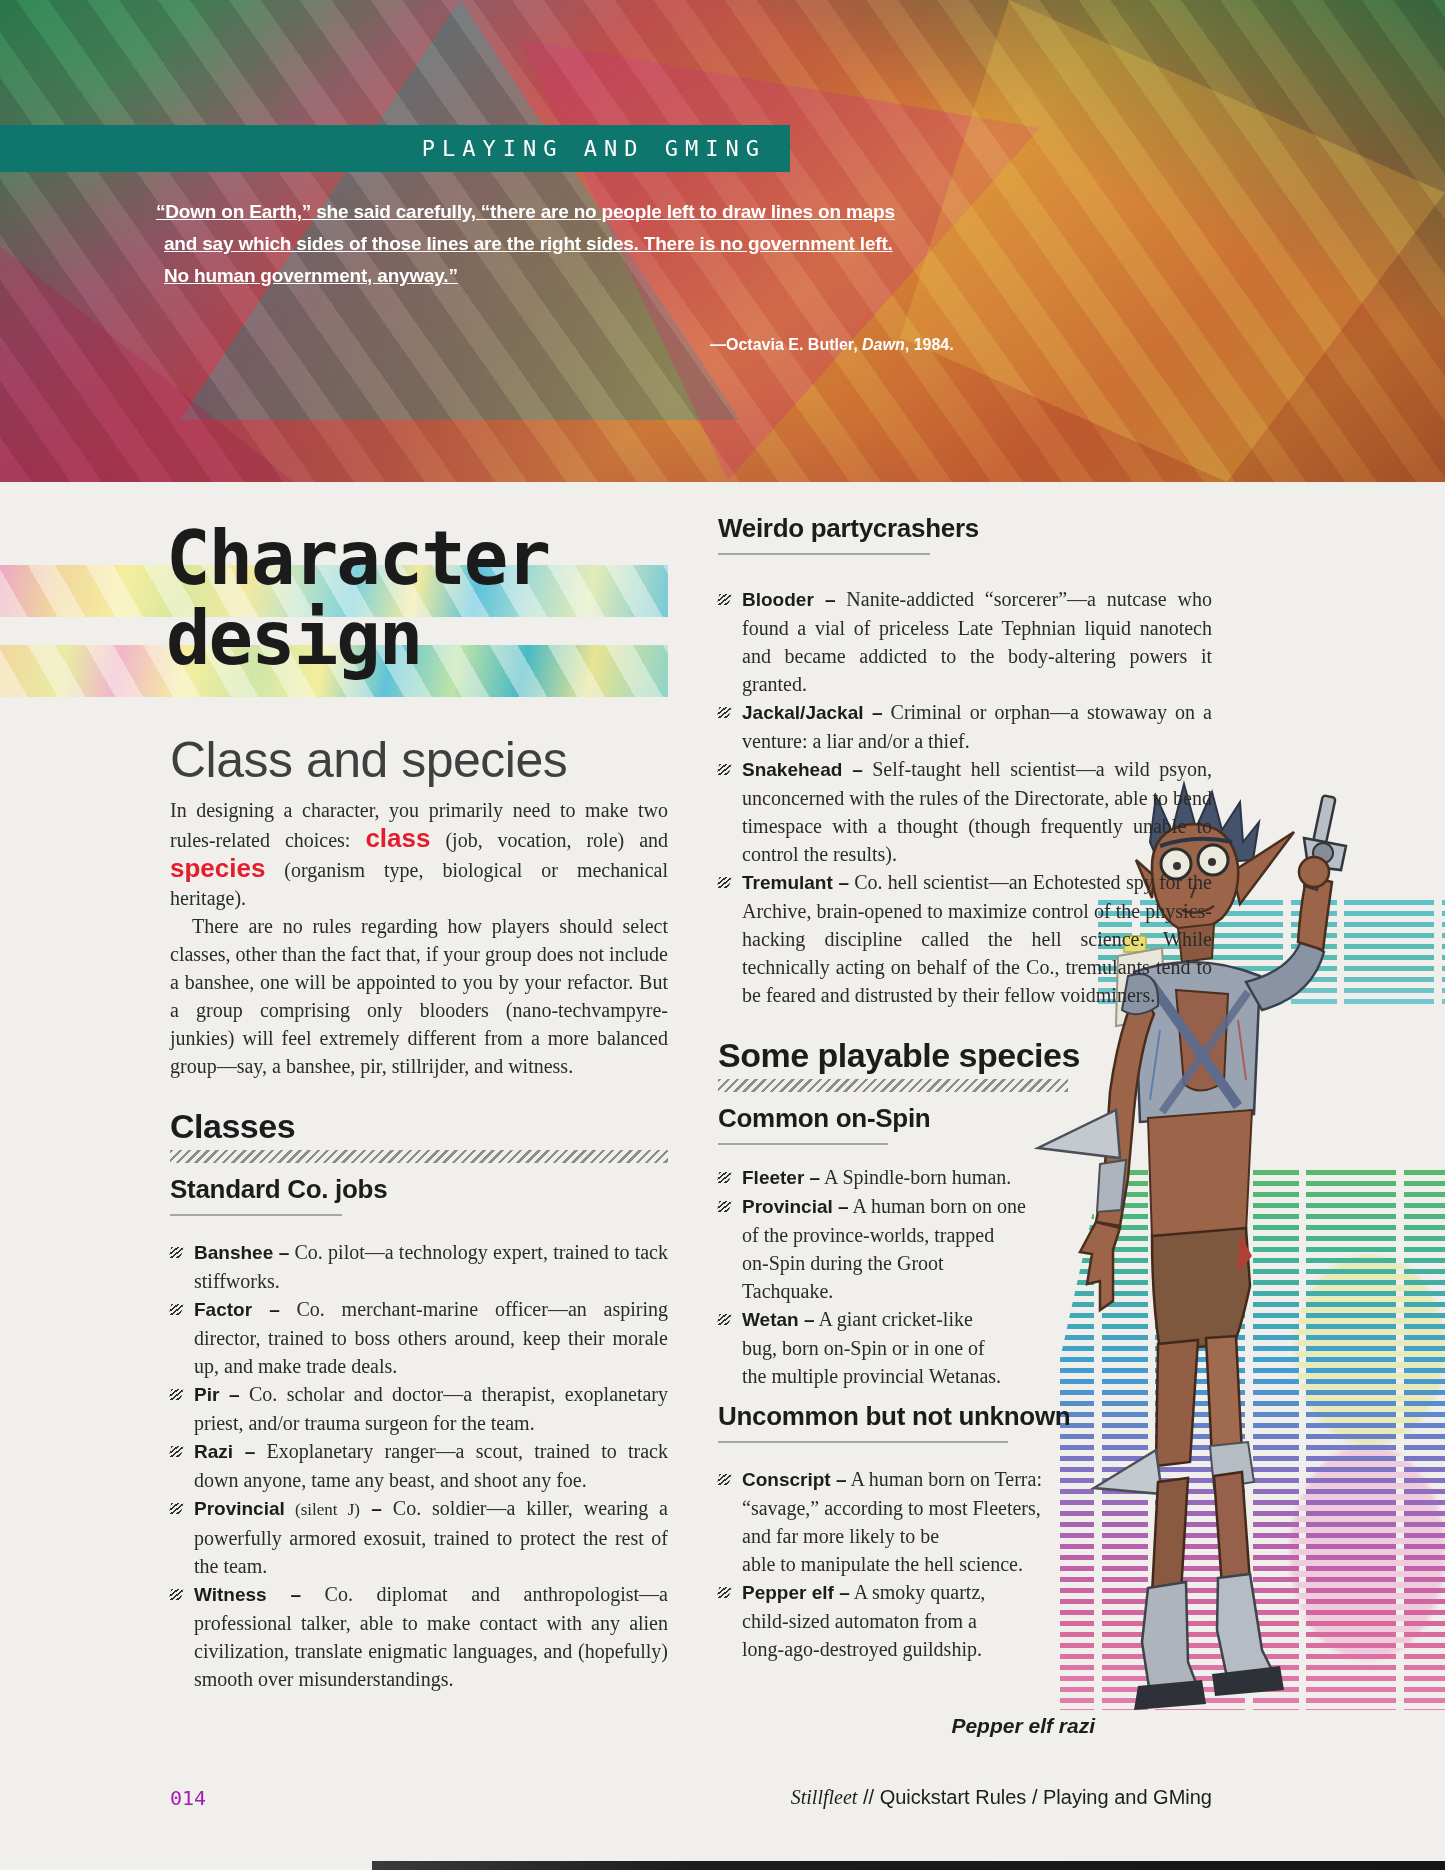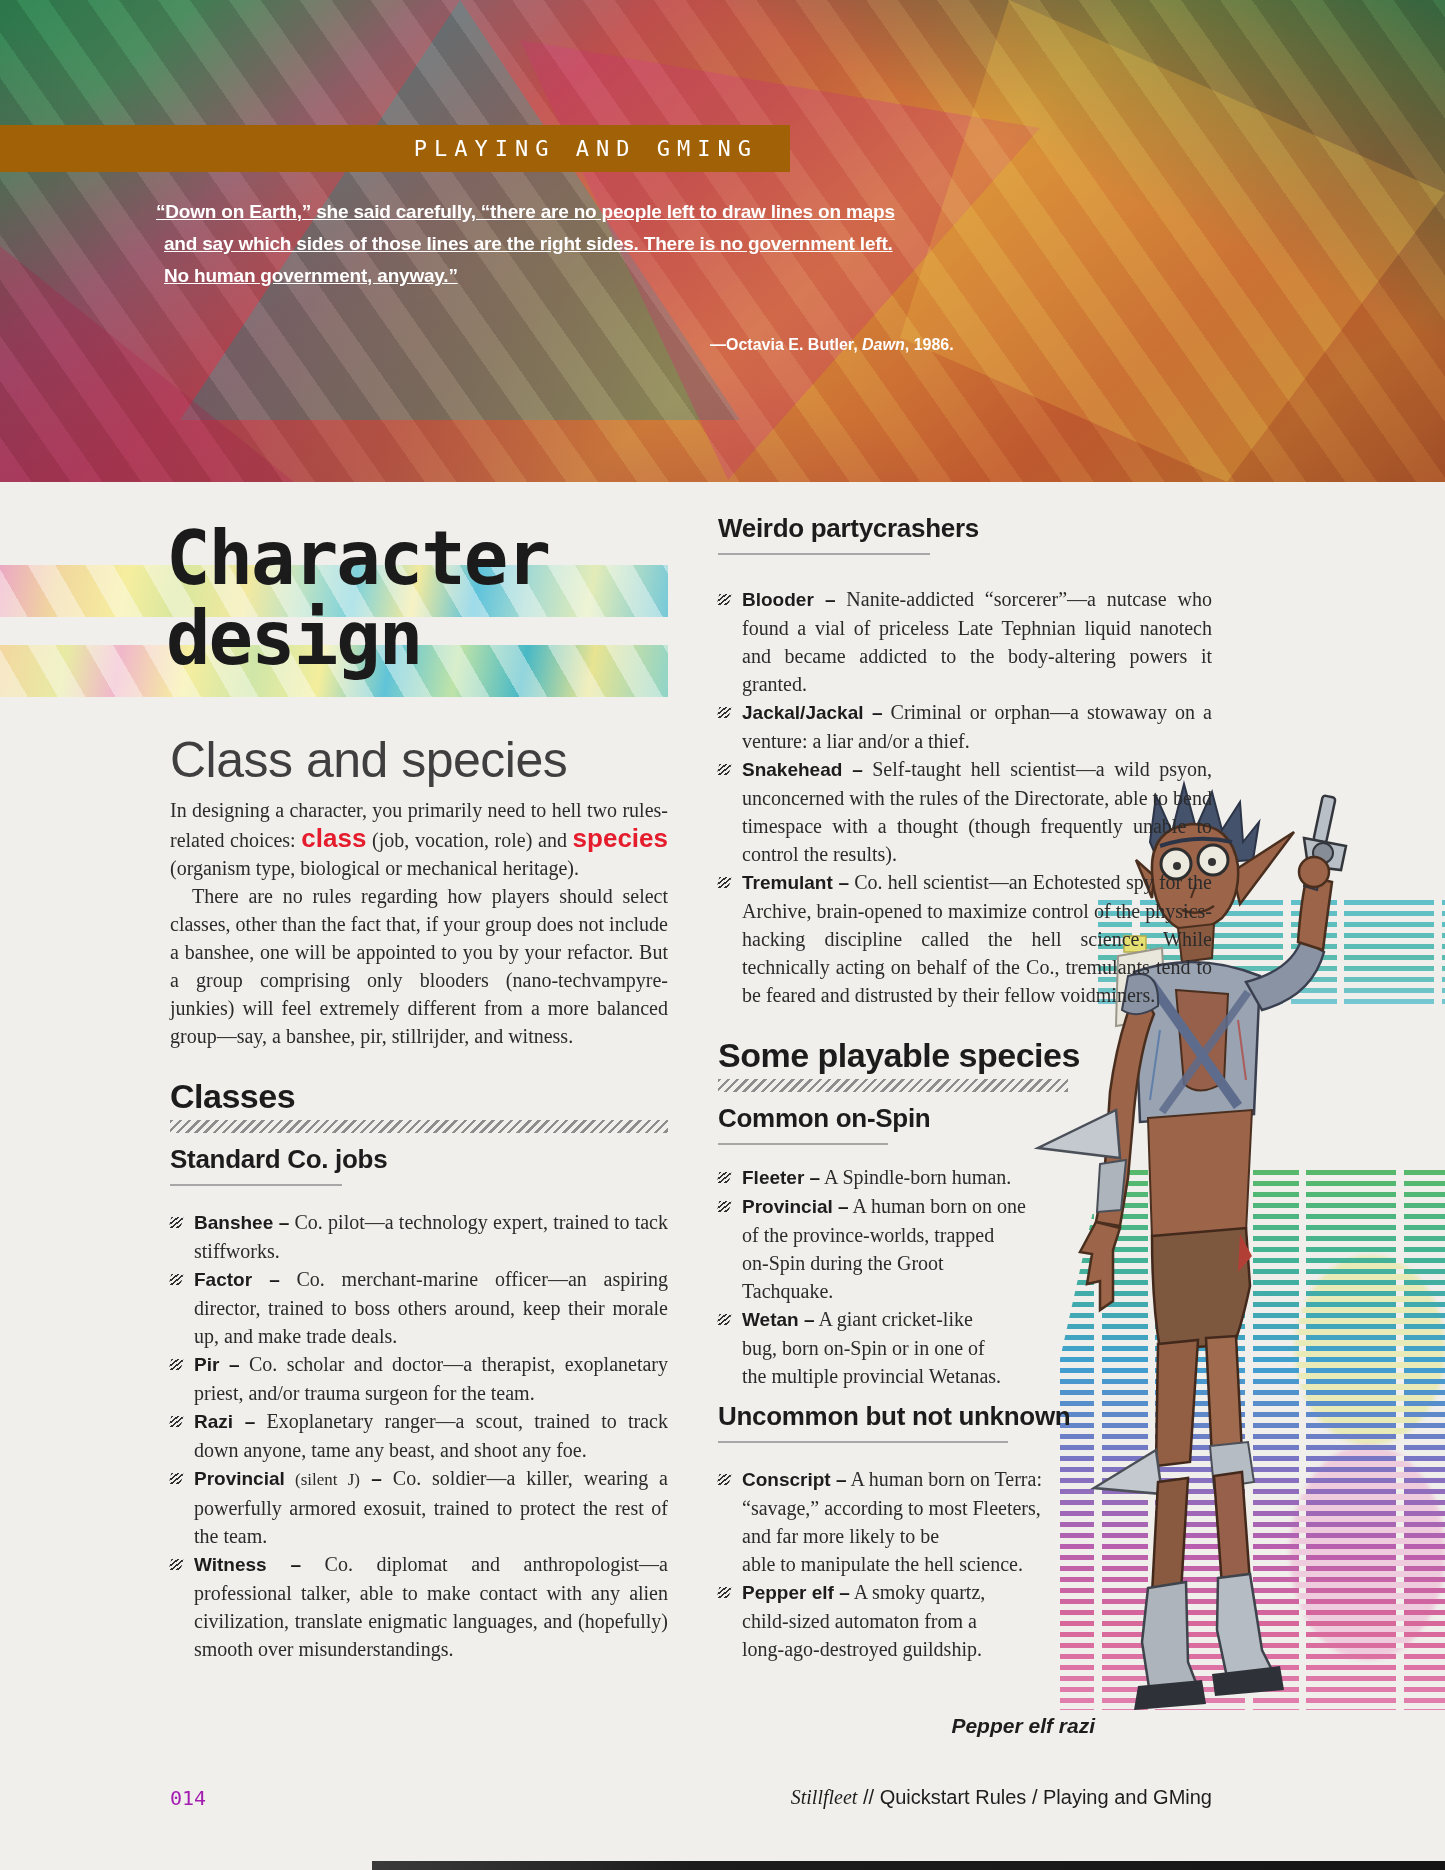--- a/index.html
+++ b/index.html
@@ -19,22 +19,22 @@
   .tri2{left:520px;top:40px;width:520px;height:440px;background:rgba(205,60,120,.35);
         clip-path:polygon(0 0,100% 20%,40% 100%);}
   .tri3{left:900px;top:0;width:545px;height:482px;background:rgba(235,190,70,.30);
         clip-path:polygon(20% 0,100% 40%,60% 100%,0 70%);}
   .tri4{left:0;top:220px;width:420px;height:262px;background:rgba(170,40,80,.35);
         clip-path:polygon(0 10%,70% 100%,0 100%);}
   .header-texture{position:absolute;inset:0;
       background:repeating-linear-gradient(55deg,rgba(255,255,255,.07) 0 26px,rgba(0,0,0,.08) 26px 58px);
       mix-blend-mode:overlay;}
 
-  .chapter-banner{position:absolute;left:0;top:125px;width:790px;height:47px;background:#a16207;
-      display:flex;align-items:center;justify-content:flex-end;padding-right:32px;box-sizing:border-box;}
+  .chapter-banner{position:absolute;left:0;top:125px;width:790px;height:47px;background:#0f766e;
+      display:flex;align-items:center;justify-content:flex-end;padding-right:24px;box-sizing:border-box;}
   .chapter-banner span{color:#fff;font-family:"DejaVu Sans Mono",monospace;font-size:22px;
       letter-spacing:7px;white-space:nowrap;}
 
   .epigraph{position:absolute;left:156px;top:196px;color:#fff;
       font-family:"Liberation Sans",sans-serif;font-weight:700;font-size:19px;line-height:32px;text-decoration:underline;}
   .epigraph .ql{white-space:nowrap;letter-spacing:-.2px;}
   .epigraph .ql+.ql{margin-left:8px;}
   .attribution{position:absolute;left:710px;top:336px;color:#fff;white-space:nowrap;
       font-family:"Liberation Sans",sans-serif;font-weight:700;font-size:16px;}
   .attribution .work{font-style:italic;}
@@ -134,31 +134,31 @@
   <div class="chapter-banner">
     <span>PLAYING AND GMING</span>
   </div>
 
   <div class="epigraph">
     <div class="ql">“Down on Earth,” she said carefully, “there are no people left to draw lines on maps</div>
     <div class="ql">and say which sides of those lines are the right sides. There is no government left.</div>
     <div class="ql">No human government, anyway.”</div>
   </div>
   <div class="attribution">
-    <span>—Octavia E. Butler, </span><span class="work">Dawn</span><span>, 1986.</span>
+    <span>—Octavia E. Butler, </span><span class="work">Dawn</span><span>, 1984.</span>
   </div>
 
   <div class="band band1"></div>
   <div class="band band2"></div>
   <div class="title-line title1">Character</div>
   <div class="title-line title2">design</div>
 
   <div class="col col-left">
     <div class="h-light">Class and species</div>
-    <p class="body-p"><span>In designing a character, you primarily need to hell two rules-related choices: </span><span class="red-term">class</span><span> (job, vocation, role) and </span><span class="red-term">species</span><span> (organism type, biological or mechanical heritage).</span></p>
+    <p class="body-p"><span>In designing a character, you primarily need to make two rules-related choices: </span><span class="red-term">class</span><span> (job, vocation, role) and </span><span class="red-term">species</span><span> (organism type, biological or mechanical heritage).</span></p>
     <p class="body-p indent">There are no rules regarding how players should select classes, other than the fact that, if your group does not include a banshee, one will be appointed to you by your refactor. But a group comprising only blooders (nano-techvampyre-junkies) will feel extremely different from a more balanced group—say, a banshee, pir, stillrijder, and witness.</p>
     <div class="h-big">Classes</div>
     <div class="hatch"></div>
     <div class="h-sub">Standard Co. jobs</div>
     <div class="rule w172"></div>
     <ul class="blist">
         <li>
           <span class="bullet"></span>
           <span class="li-body"><b class="term">Banshee</b><b class="term"> –</b><span class="desc"> Co. pilot—a technology expert, trained to tack stiffworks.</span></span>
         </li>

